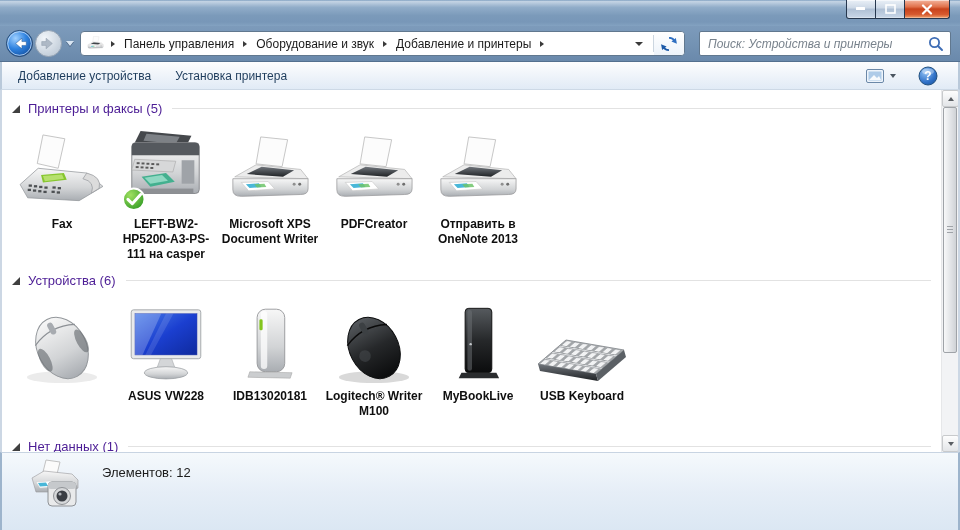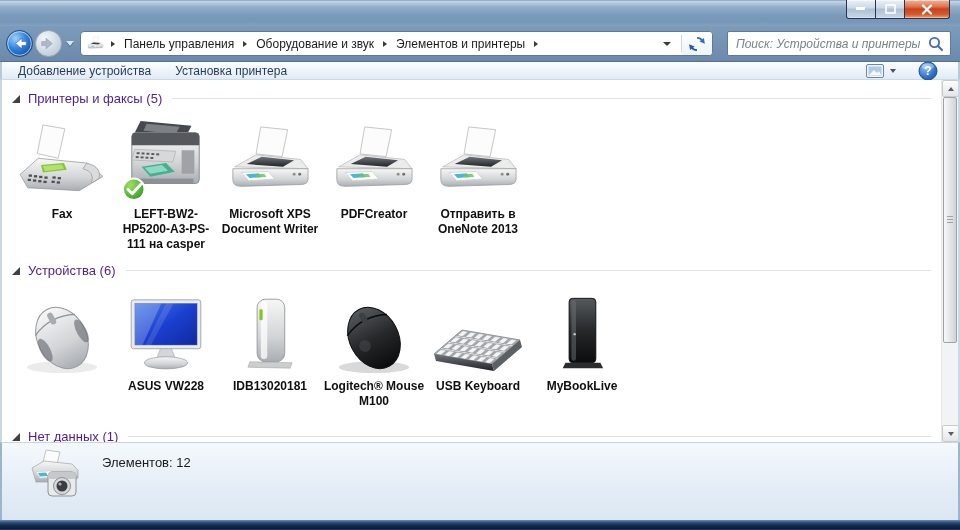--- a/index.html
+++ b/index.html
@@ -34,29 +34,29 @@
   .addr-app-icon { margin:0 4px 0 5px; display:flex; }
   .crumb-sep { width:0; height:0; border-top:3.5px solid transparent; border-bottom:3.5px solid transparent;
     border-left:4.5px solid #3a3a3a; margin:0 2px; }
   .crumb { padding:0 7px; height:100%; display:flex; align-items:center; color:#1c1c1c; white-space:nowrap; }
   .addr-spacer { flex:1; }
   .addr-caret { width:0; height:0; border-left:4px solid transparent; border-right:4px solid transparent;
     border-top:4.5px solid #3a3a3a; margin:0 10px; }
   .addr-sep-line { width:1px; height:17px; background:#ccd6e0; }
   .refresh-btn { width:30px; height:100%; display:flex; align-items:center; justify-content:center;
     background:linear-gradient(180deg,#ffffff,#edf3fa); }
-  .search-box { width:224px; height:25px; margin-left:14px; background:#fff;
+  .search-box { width:252px; height:25px; margin-left:14px; background:#fff;
     border:1px solid #61788f; border-radius:2px; display:flex; align-items:center; }
   .search-input { flex:1; min-width:0; border:0; outline:0; background:transparent;
     font-family:"Liberation Sans","DejaVu Sans",sans-serif; font-size:12px; padding-left:8px; color:#333; }
   .search-input::placeholder { color:#78828c; font-style:italic; }
   .search-mag { margin:0 6px; display:flex; }
 
   
-  .toolbar { height:18px; display:flex; align-items:center; padding:0 14px 0 4px;
+  .toolbar { height:28px; display:flex; align-items:center; padding:0 14px 0 4px;
     background:linear-gradient(180deg,#fdfdfe 0%,#ecf2f9 60%,#e1ebf6 100%);
     border-bottom:1px solid #cdd9e6; border-left:2px solid #b9c9da; border-right:2px solid #b9c9da; }
   .tb-item { padding:4px 12px; color:#1e3c5c; white-space:nowrap; }
   .tb-right { margin-left:auto; display:flex; align-items:center; gap:22px; padding-right:6px; }
   .views-btn { display:flex; align-items:center; gap:6px; }
   .views-caret { width:0; height:0; border-left:3.5px solid transparent; border-right:3.5px solid transparent;
     border-top:4px solid #49545f; }
 
   
   .main { position:relative; height:362px; background:#fff; overflow:hidden;
@@ -312,21 +312,21 @@
       <span class="addr-app-icon">
         <svg viewBox="0 0 100 84" width="19" height="16">
             <use href="#sym-printer"></use>
           </svg>
       </span>
       <span class="crumb-sep"></span>
       <span class="crumb">Панель управления</span>
       <span class="crumb-sep"></span>
       <span class="crumb">Оборудование и звук</span>
       <span class="crumb-sep"></span>
-      <span class="crumb">Элементов и принтеры</span>
+      <span class="crumb">Добавление и принтеры</span>
       <span class="crumb-sep"></span>
       <span class="addr-spacer"></span>
       <span class="addr-caret"></span>
       <span class="addr-sep-line"></span>
       <span class="refresh-btn">
         <svg width="18" height="18" viewBox="0 0 20 20">
           <path d="M10,3.2 a6.8,6.8 0 0 1 6.3,4.2" fill="none" stroke="#2f6fc1" stroke-width="2.2"></path>
           <polygon points="17.6,3.2 18.8,9.6 12.7,7.2" fill="#2f6fc1"></polygon>
           <path d="M10,16.8 a6.8,6.8 0 0 1 -6.3,-4.2" fill="none" stroke="#1d5aa8" stroke-width="2.2"></path>
           <polygon points="2.4,16.8 1.2,10.4 7.3,12.8" fill="#1d5aa8"></polygon>
@@ -447,37 +447,37 @@
                 </svg>
             </div>
             <div class="item-label">IDB13020181</div>
           </div>
           <div class="item">
             <div class="icon-box">
               <svg viewBox="0 0 100 84" width="100" height="82">
                   <use href="#sym-mouse-black"></use>
                 </svg>
             </div>
-            <div class="item-label">Logitech® Mouse M100</div>
+            <div class="item-label">Logitech® Writer M100</div>
+          </div>
+          <div class="item">
+            <div class="icon-box">
+              <svg viewBox="0 0 100 84" width="92" height="80">
+                  <use href="#sym-drive-black"></use>
+                </svg>
+            </div>
+            <div class="item-label">MyBookLive</div>
           </div>
           <div class="item">
             <div class="icon-box">
               <svg viewBox="0 0 104 70" width="104" height="70">
                   <use href="#sym-keyboard"></use>
                 </svg>
             </div>
             <div class="item-label">USB Keyboard</div>
-          </div>
-          <div class="item">
-            <div class="icon-box">
-              <svg viewBox="0 0 100 84" width="92" height="80">
-                  <use href="#sym-drive-black"></use>
-                </svg>
-            </div>
-            <div class="item-label">MyBookLive</div>
           </div>
         </div>
       </div>
 
       <div class="group">
         <div class="group-header">
           <span class="expander"></span>
           <span class="group-title">Нет данных (1)</span>
           <span class="group-rule"></span>
         </div>

